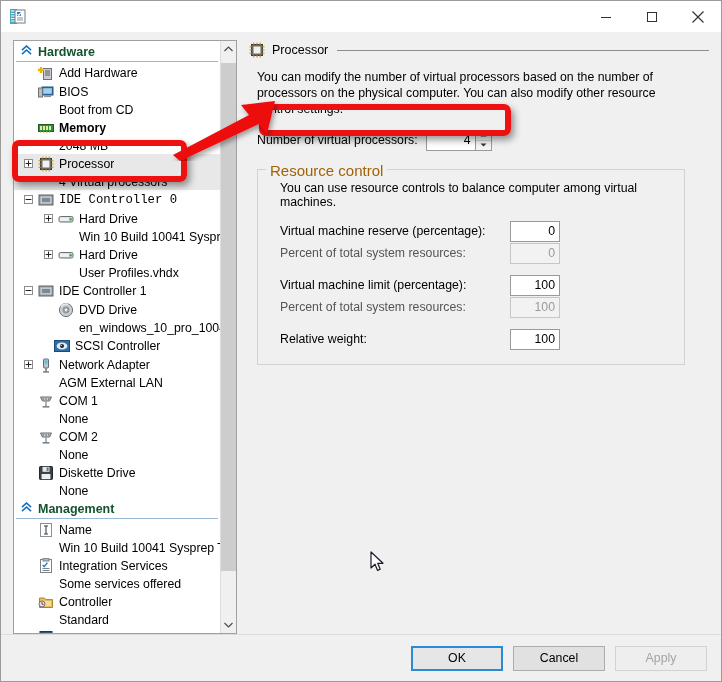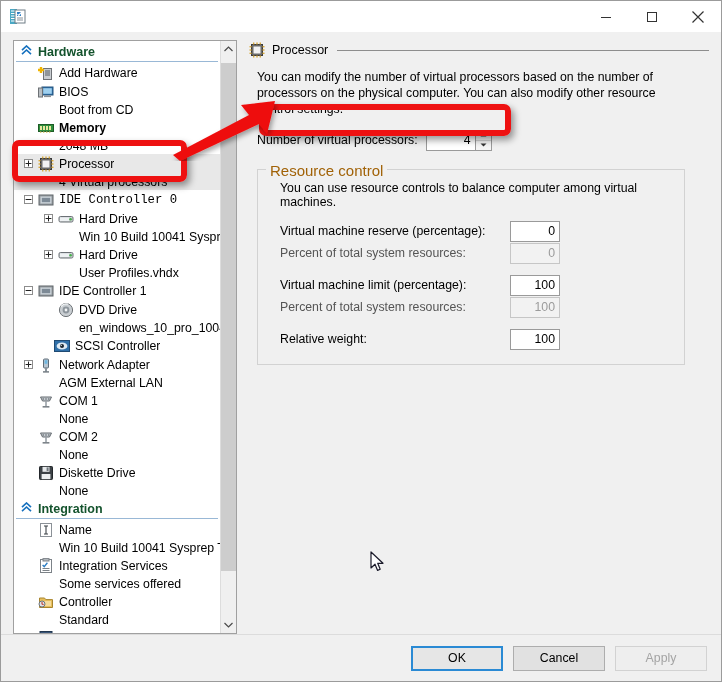--- a/index.html
+++ b/index.html
@@ -457,21 +457,21 @@
                 <rect x="3.6" y="9" width="8.8" height="5.2" fill="#eceff1"></rect>
               </svg></span>
             <span class="tlabel">Diskette Drive</span>
           </div>
           <div class="subline" style="padding-left: 45px;">None</div>
           <div class="group-head">
             <span class="chev"><svg width="11" height="11" viewBox="0 0 11 11">
                 <path d="M1 5.2 L5.5 1 L10 5.2" stroke="#1570be" stroke-width="1.6" fill="none"></path>
                 <path d="M1 9.2 L5.5 5 L10 9.2" stroke="#1570be" stroke-width="1.6" fill="none"></path>
               </svg></span>
-            <span class="lbl">Integration</span>
+            <span class="lbl">Management</span>
           </div>
           <div class="node" style="padding-left: 4px;">
             <span class="exp-slot"></span>
             <span class="ticon"><svg width="16" height="16" viewBox="0 0 16 16">
                 <rect x="2.5" y="1.5" width="11" height="13" fill="#ffffff" stroke="#8b9197"></rect>
                 <g stroke="#3b4146" stroke-width="1.1" fill="none">
                   <path d="M6 4 L10 4 M8 4 L8 12 M6 12 L10 12"></path>
                 </g>
               </svg></span>
             <span class="tlabel">Name</span>

